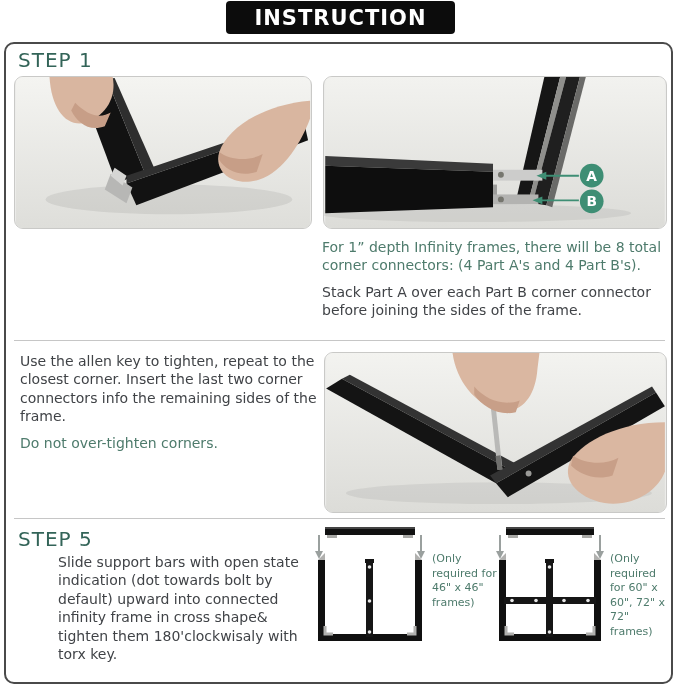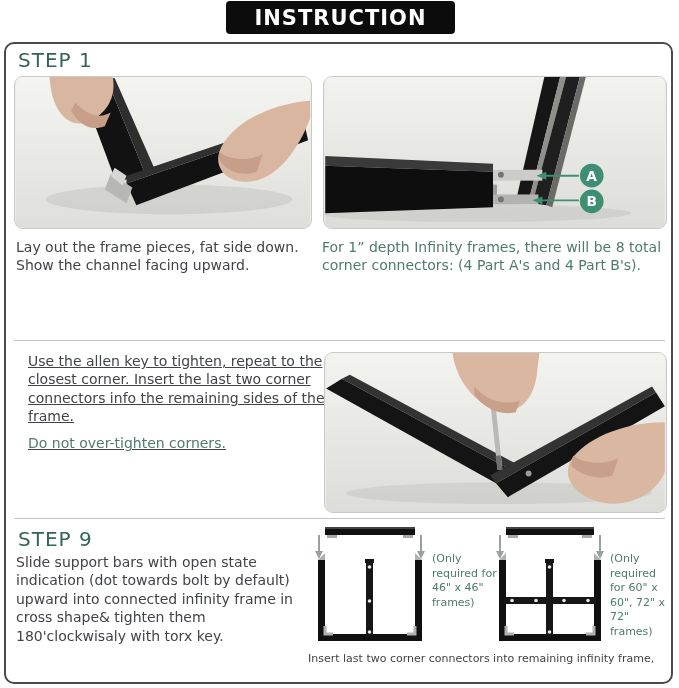--- a/index.html
+++ b/index.html
@@ -124,29 +124,29 @@
       <line x1="216" y1="125" x2="257" y2="125" stroke="#3e8e74" stroke-width="2"></line>
     </g>
     <circle cx="270" cy="100" r="12" fill="#3e8e74"></circle>
     <text x="270" y="105" text-anchor="middle" font-size="14" font-weight="bold" fill="#ffffff">A</text>
     <circle cx="270" cy="126" r="12" fill="#3e8e74"></circle>
     <text x="270" y="131" text-anchor="middle" font-size="14" font-weight="bold" fill="#ffffff">B</text>
   </svg>
 </div>
 
 <div class="txt" style="left:16px;top:238px;width:306px;">
-  <p>Lay out the frame pieces, fat side down. Show the channel facing upward.</p>
 </div>
 <div class="txt" style="left:322px;top:238px;width:350px;">
   <p class="teal">For 1” depth Infinity frames, there will be 8 total corner connectors: (4 Part A's and 4 Part B's).</p>
+  <p>Stack Part A over each Part B corner connector before joining the sides of the frame.</p>
 </div>
 
 <div class="divider" style="top:340px;"></div>
 
-<div class="txt" style="left:28px;top:352px;width:310px;text-decoration:underline;">
+<div class="txt" style="left:20px;top:352px;width:310px;">
   <p style="margin-bottom:0;">Use the allen key to tighten, repeat to the closest corner. Insert the last two corner connectors info the remaining sides of the frame.</p>
   <p class="teal" style="margin-bottom:0;margin-top:8px;">Do not over-tighten corners.</p>
 </div>
 
 <div class="photo" style="left:324px;top:352px;width:343px;height:161px;">
   <svg viewBox="0 0 343 161">
     <defs>
       <linearGradient id="p3g" x1="0" y1="0" x2="0" y2="1">
         <stop offset="0" stop-color="#f3f3f0"></stop>
           <stop offset="1" stop-color="#dcdcd8"></stop>
@@ -174,23 +174,23 @@
     </g>
     <g>
       <path d="M343,70 C298,70 262,88 248,108 C238,126 252,146 282,152 C310,156 336,140 343,120 Z" fill="#dab7a1"></path>
       <path d="M250,104 C262,112 282,114 296,106 L290,124 C272,130 256,122 248,114 Z" fill="#c89f88"></path>
     </g>
   </svg>
 </div>
 
 <div class="divider" style="top:518px;"></div>
 
-<div class="step-heading" style="left:18px;top:527px;">STEP 9</div>
+<div class="step-heading" style="left:18px;top:527px;">STEP 5</div>
 <div class="txt" style="left:16px;top:553px;width:300px;">
-  <p style="margin-bottom:0;">Slide support bars with open state indication (dot towards bolt by default) upward into connected infinity frame in cross shape&amp; tighten them 180'clockwisaly with torx key.</p>
+  <p style="margin-bottom:0;margin-left:42px;">Slide support bars with open state indication (dot towards bolt by default) upward into connected infinity frame in cross shape&amp; tighten them 180'clockwisaly with torx key.</p>
 </div>
 
 <div class="diagram" style="left:310px;top:524px;width:120px;height:124px;">
   <svg viewBox="0 0 120 124">
     <g>
       <rect x="15" y="3" width="90" height="2" fill="#444444"></rect>
       <rect x="15" y="5" width="90" height="6" fill="#111111"></rect>
       <rect x="17" y="11" width="10" height="3" fill="#a9a9a6"></rect>
       <rect x="93" y="11" width="10" height="3" fill="#a9a9a6"></rect>
     </g>
@@ -258,14 +258,13 @@
       <circle cx="20" cy="76.5" r="1.8" fill="#e8e8e8"></circle>
       <circle cx="44" cy="76.5" r="1.8" fill="#e8e8e8"></circle>
       <circle cx="72" cy="76.5" r="1.8" fill="#e8e8e8"></circle>
       <circle cx="96" cy="76.5" r="1.8" fill="#e8e8e8"></circle>
     </g>
   </svg>
 </div>
 <div class="caption" style="left:610px;top:552px;width:64px;">(Only required for 60" x 60", 72" x 72" frames)</div>
 
 <div class="footnote">
-  <div>Insert last two corner connectors into remaining infinity frame,</div>
 </div>
 
 </body></html>

